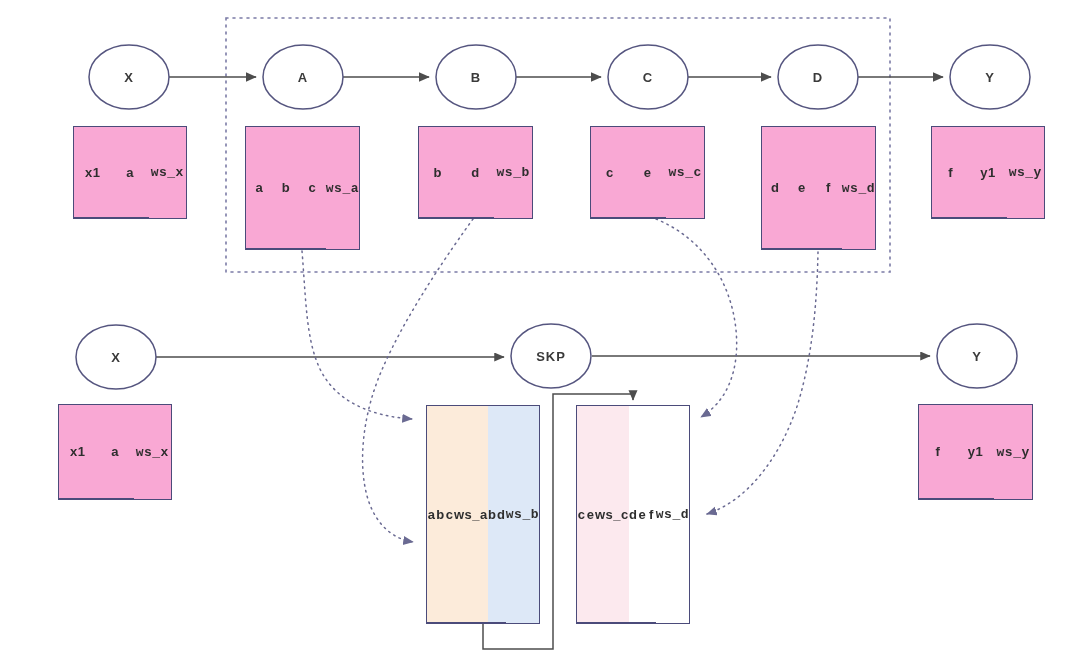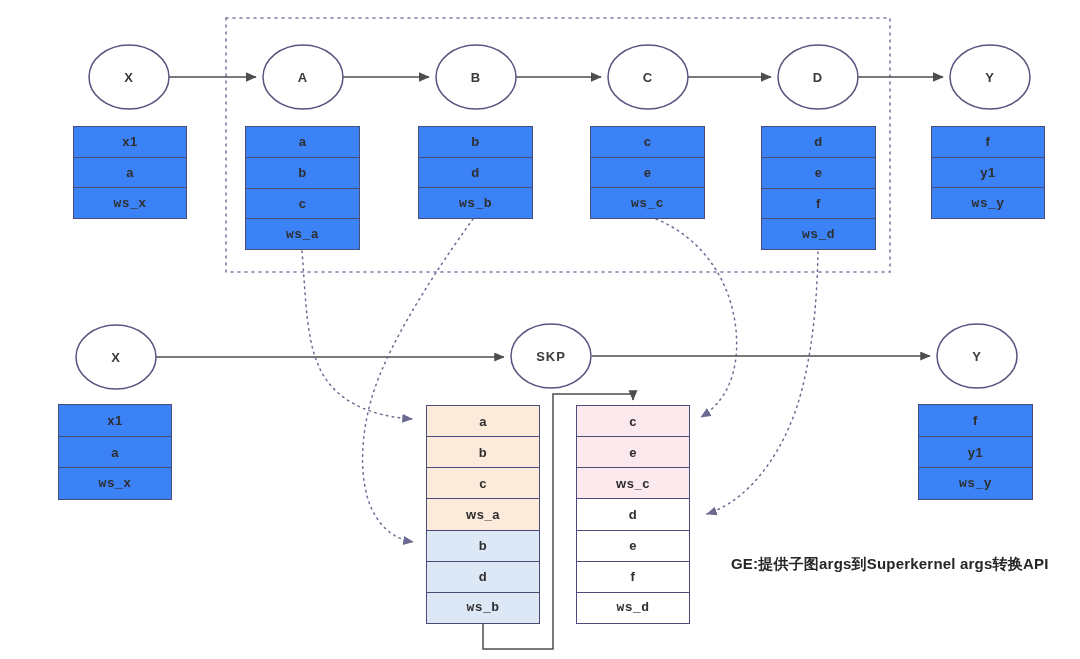--- a/index.html
+++ b/index.html
@@ -3,22 +3,22 @@
 <meta charset="utf-8">
 <style>
   html,body{margin:0;padding:0;background:#ffffff;}
   .stage{
     position:relative;width:1080px;height:659px;background:#ffffff;
     font-family:"Liberation Sans",sans-serif;overflow:hidden;
   }
   .layer{position:absolute;left:0;top:0;width:1080px;height:659px;}
   svg.layer{z-index:1;}
   .argtable{
-    position:absolute;display:flex;flex-direction:column;
-    border:1.5px solid #4b4b7a;background:#3b82f6;box-sizing:border-box;z-index:2;
+    position:absolute;display:flex;flex-direction:row;
+    border:1.5px solid #4b4b7a;background:#f9a8d4;box-sizing:border-box;z-index:2;
   }
   .argtable .cell{
     flex:1;display:flex;align-items:center;justify-content:center;
     border-bottom:1.5px solid #4b4b7a;
     font-size:13px;font-weight:700;color:#2e2e2e;letter-spacing:.5px;
   }
   .argtable .cell:last-child{border-bottom:none;font-family:Liberation Mono, monospace;}
   .cell.peach{background:#fcebda;}
   .cell.blue{background:#dde8f7;}
   .cell.pink{background:#fce9ee;}
@@ -141,15 +141,14 @@
   <div class="argtable" style="left:576px;top:405px;width:114px;height:219px;">
     <div class="cell pink">c</div>
     <div class="cell pink">e</div>
     <div class="cell pink">ws_c</div>
     <div class="cell white">d</div>
     <div class="cell white">e</div>
     <div class="cell white">f</div>
     <div class="cell white">ws_d</div>
   </div>
 
-  <div class="annotation">GE:提供子图args到Superkernel args转换API</div>
 
 </div>
 
 </body></html>

